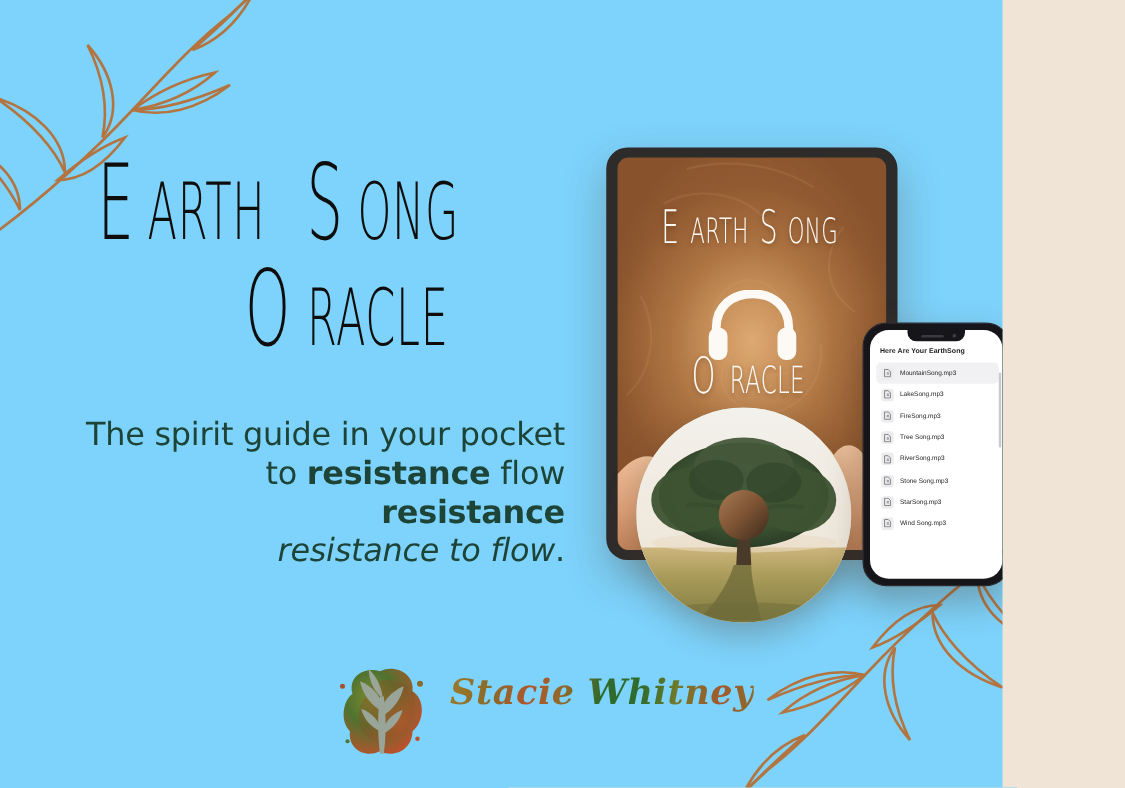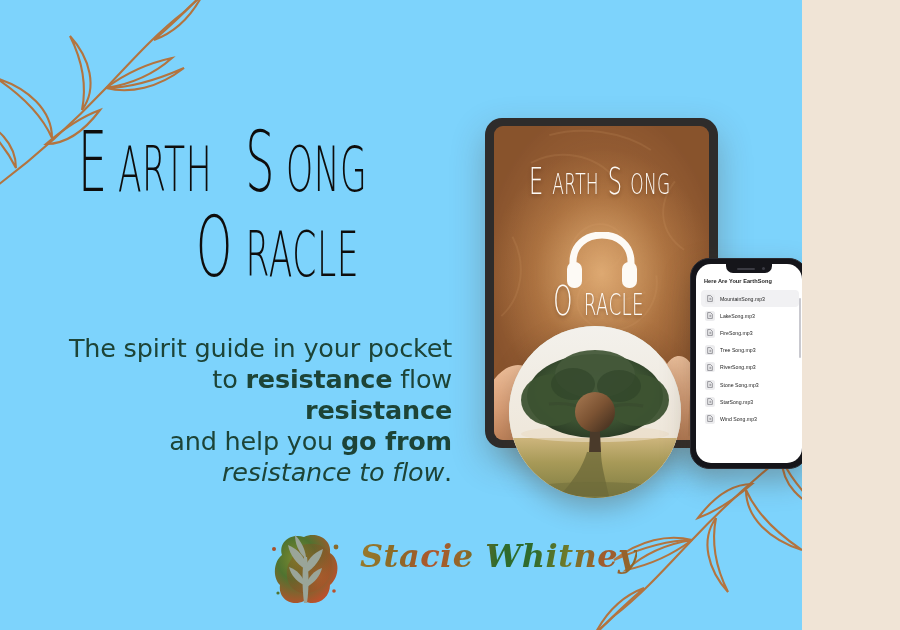--- a/index.html
+++ b/index.html
@@ -141,21 +141,21 @@
     position:absolute;right:1px;top:34px;width:1.6px;height:60px;
     background:#c9c9cf;border-radius:1px;
   }
 
   
   #brand{position:absolute;left:268px;top:527px;width:380px;height:86px;}
   #brand-mark{position:absolute;left:0;top:2px;width:76px;height:80px;}
   #brand-name{
     position:absolute;left:92px;top:10px;
     font-family:"DejaVu Serif", serif;font-style:italic;font-weight:bold;
-    font-size:32px;letter-spacing:0.5px;white-space:nowrap;
+    font-size:28px;letter-spacing:0.5px;white-space:nowrap;
     background:linear-gradient(100deg,#9a7b2c 0%,#8a6a28 14%,#b0562c 27%,#8f6a2a 38%,#2f6b2c 50%,#2e6b2d 62%,#6f7a2a 74%,#a35a2e 88%,#8a6a2a 100%);
     -webkit-background-clip:text;background-clip:text;color:transparent;
     -webkit-text-fill-color:transparent;
   }
 </style>
 </head>
 <body>
 
 <div id="stage">
 
@@ -194,21 +194,20 @@
       <span class="hl-wrap"><span class="cap">E</span><span class="sm">ARTH</span><span class="cap">S</span><span class="sm">ONG</span></span>
     </div>
     <div class="hl-line" id="hl-2">
       <span class="hl-wrap"><span class="cap">O</span><span class="sm">RACLE</span></span>
     </div>
   </div>
 
   <div id="subtitle">
     <span id="sub-l1">The spirit guide in your pocket</span>
     <span id="sub-l2"><span>to </span><b>resistance</b><span> flow </span><b>resistance</b></span>
-    <span id="sub-l3"><span>and help you </span><b>go from</b></span>
     <span id="sub-l4"><i>resistance to flow</i><span>.</span></span>
   </div>
 
   <div id="tablet">
     <div id="tablet-screen">
       <svg class="swirl" viewBox="0 0 233 330" preserveAspectRatio="none">
         <defs>
           <radialGradient id="gl" cx="50%" cy="48%" r="55%">
             <stop offset="0%" stop-color="#e8b67f" stop-opacity=".85"></stop>
             <stop offset="55%" stop-color="#c4854f" stop-opacity=".25"></stop>

